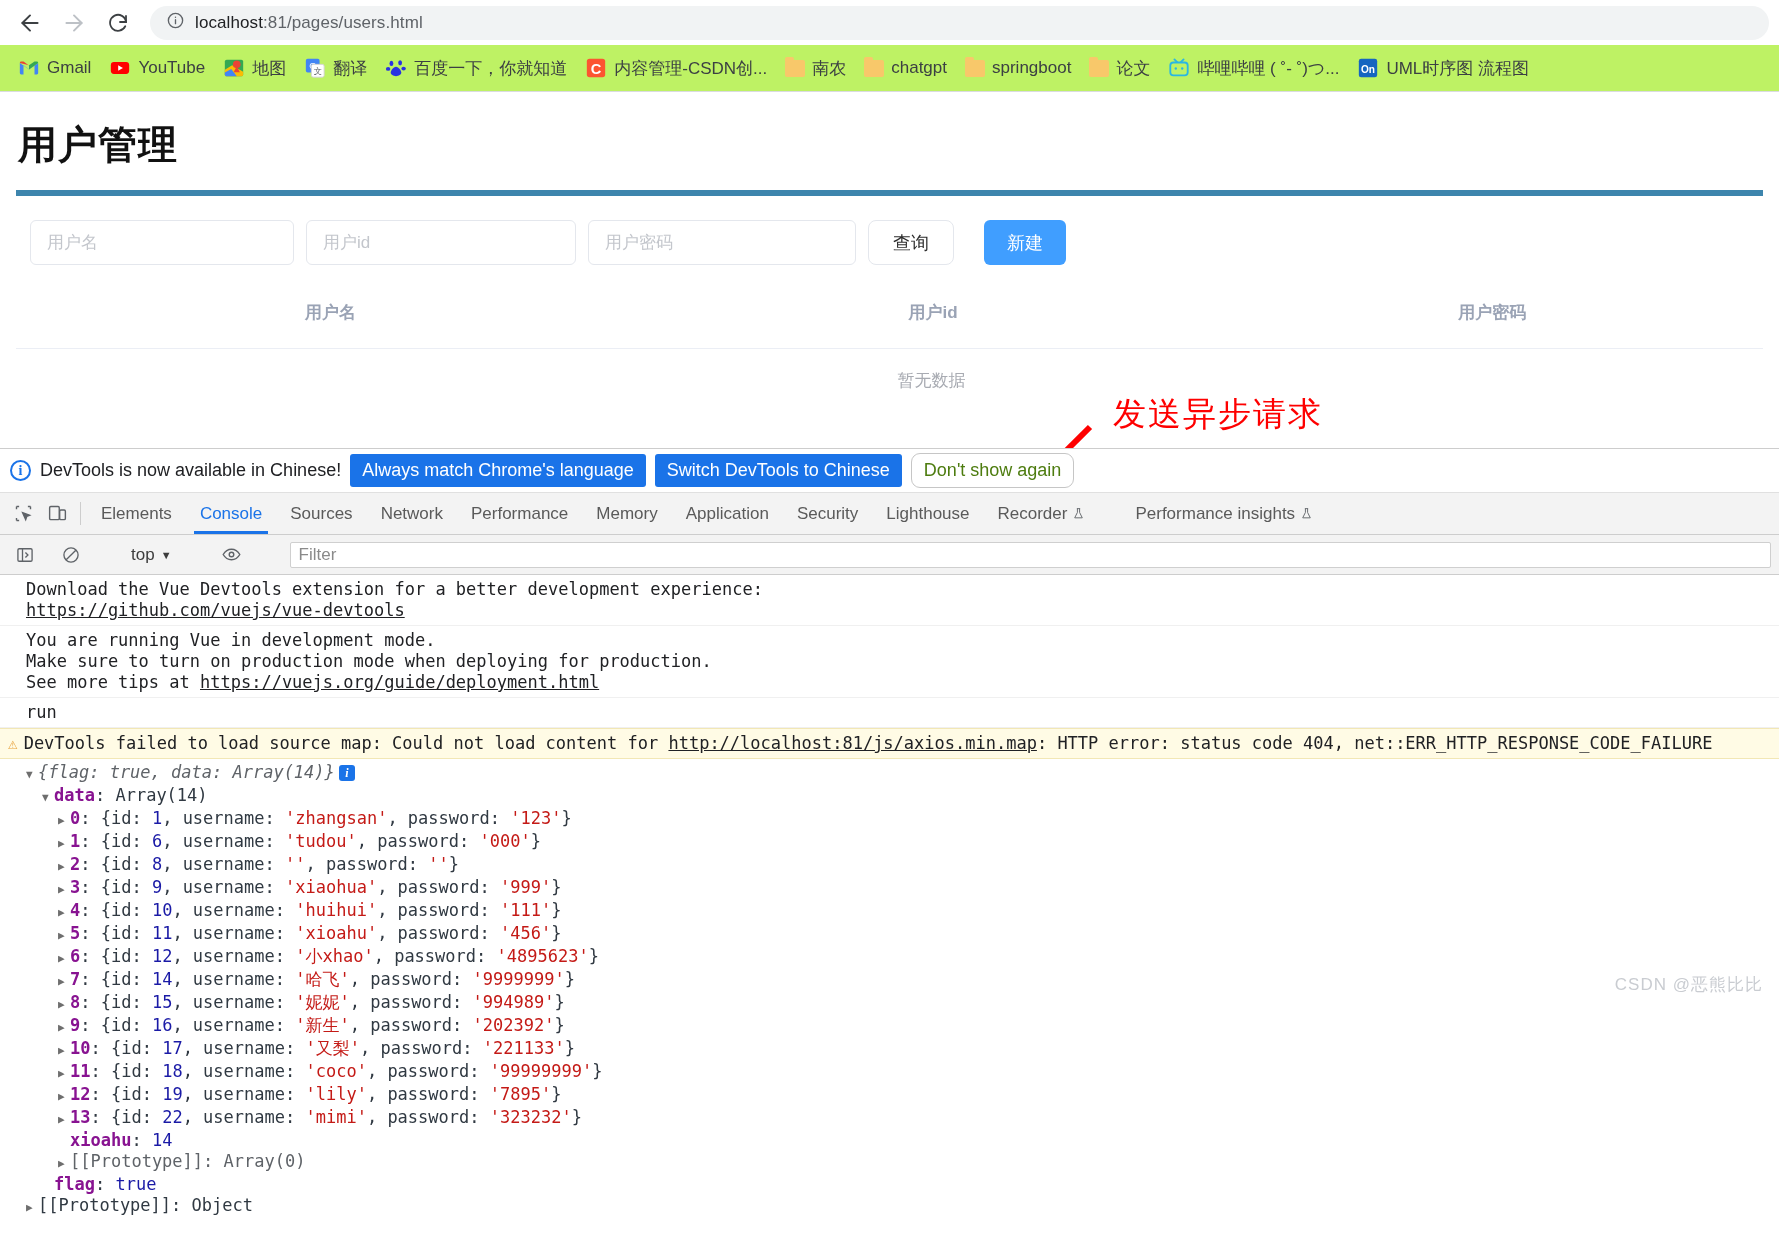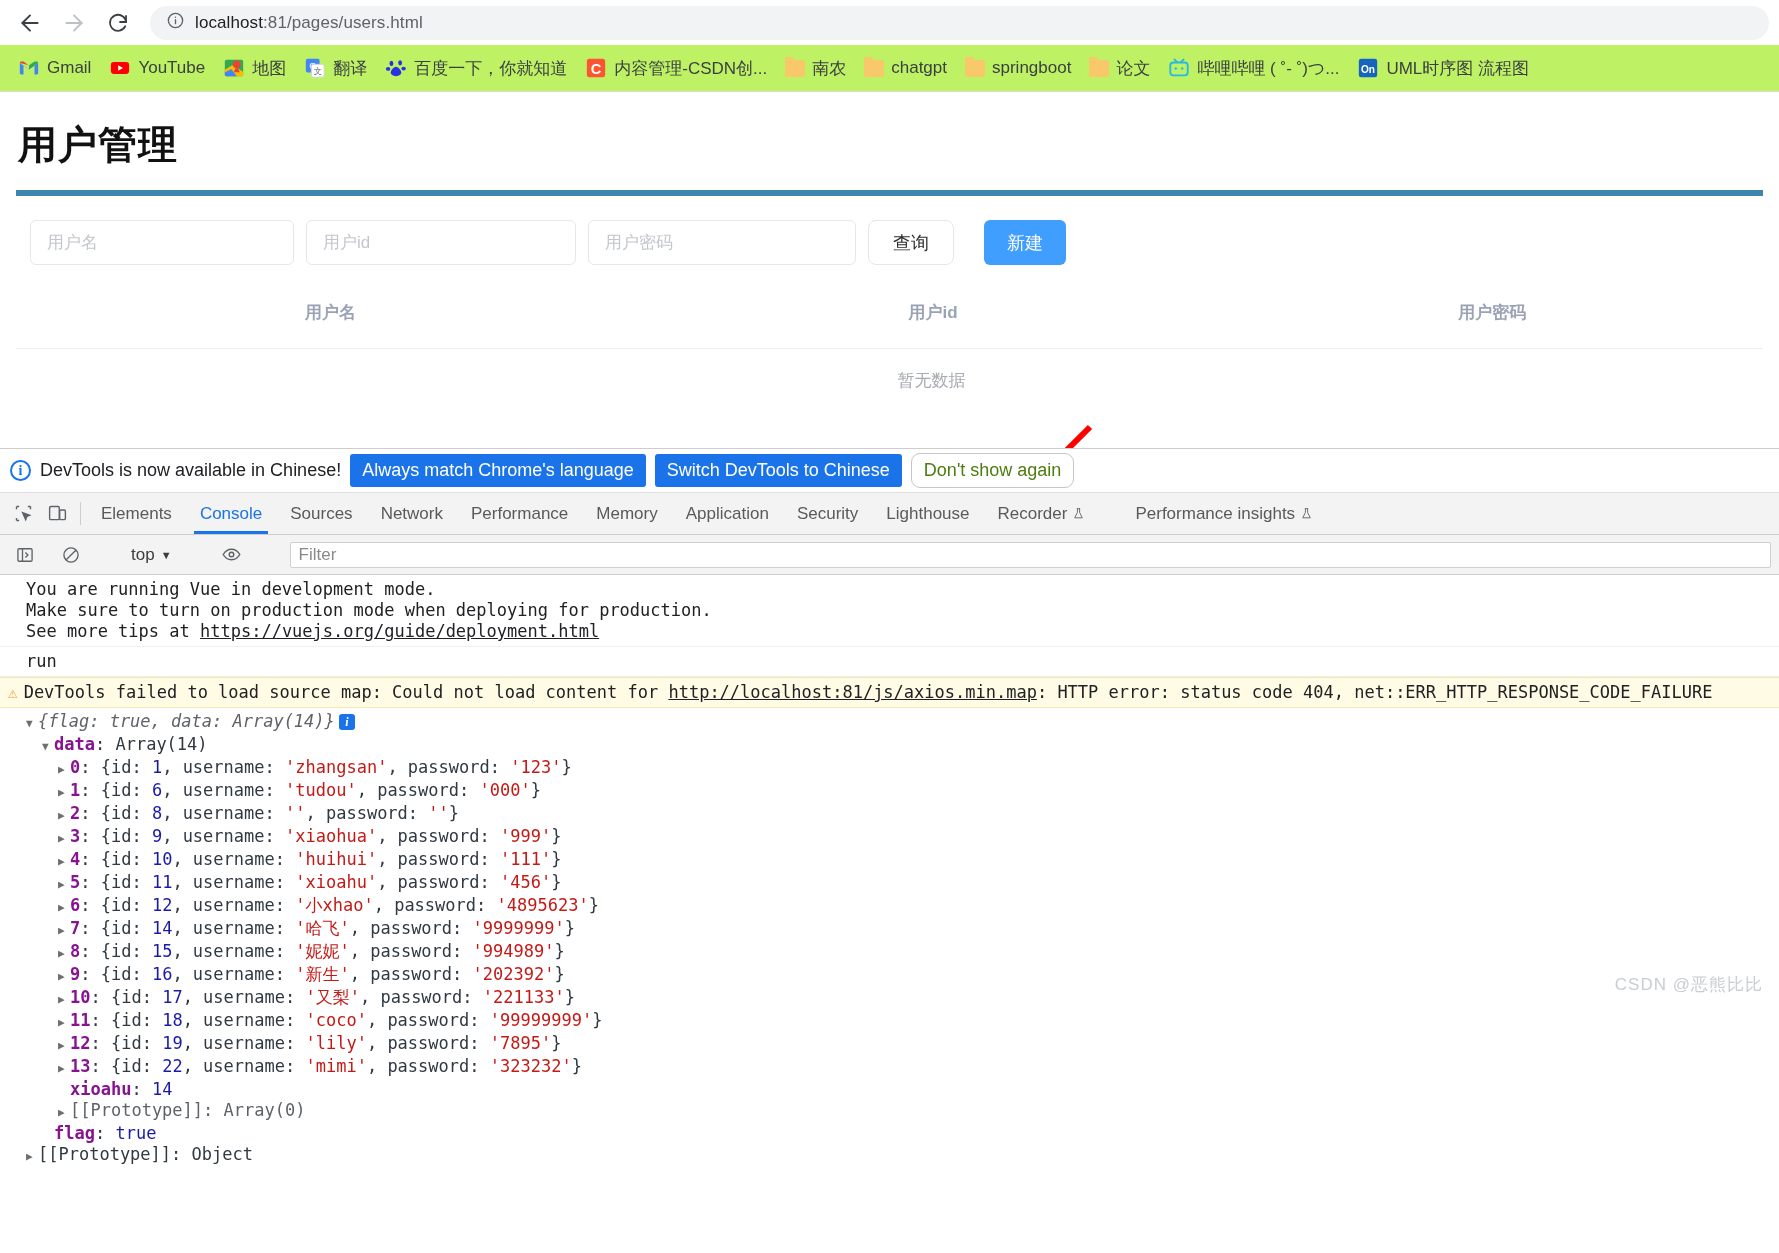--- a/index.html
+++ b/index.html
@@ -368,20 +368,21 @@
     <div class="table-wrap">
       <div class="table-head">
         <div class="th th-1">用户名</div>
         <div class="th th-2">用户id</div>
         <div class="th th-3">用户密码</div>
       </div>
       <div class="empty-row">暂无数据</div>
     </div>
   </div>
 
+  <div class="annot-text" style="left:1113px; top:392px;">发送异步请求</div>
   <svg class="annot-svg" width="1779" height="1253">
     <line x1="1090" y1="427" x2="616" y2="900" stroke="#fe0000" stroke-width="6"></line>
     <polygon points="594,922 640,893 626,879" fill="#fe0000"></polygon>
   </svg>
 
   <div class="devtools" style="top:448px;">
 
     <div class="dt-banner">
       <span class="info-i">i</span>
       <span class="dt-banner-text">DevTools is now available in Chinese!</span>
@@ -471,20 +472,24 @@
             <path d="M2.5 12S6 6 12 6s9.5 6 9.5 6-3.5 6-9.5 6-9.5-6-9.5-6z"></path>
             <circle cx="12" cy="12" r="2.6"></circle>
           </svg>
       </div>
       <div class="dt-sep"></div>
       <input class="dt-filter" value="" placeholder="Filter" style="">
     </div>
 
     <div class="console">
 
+      <div class="c-group">
+        <div>Download the Vue Devtools extension for a better development experience:</div>
+        <div><a class="c-link" href="#">https://github.com/vuejs/vue-devtools</a></div>
+      </div>
 
       <div class="c-group">
         <div>You are running Vue in development mode.</div>
         <div>Make sure to turn on production mode when deploying for production.</div>
         <div><span>See more tips at </span><a class="c-link" href="#">https://vuejs.org/guide/deployment.html</a></div>
       </div>
 
       <div class="c-group">
         <div>run</div>
       </div>

